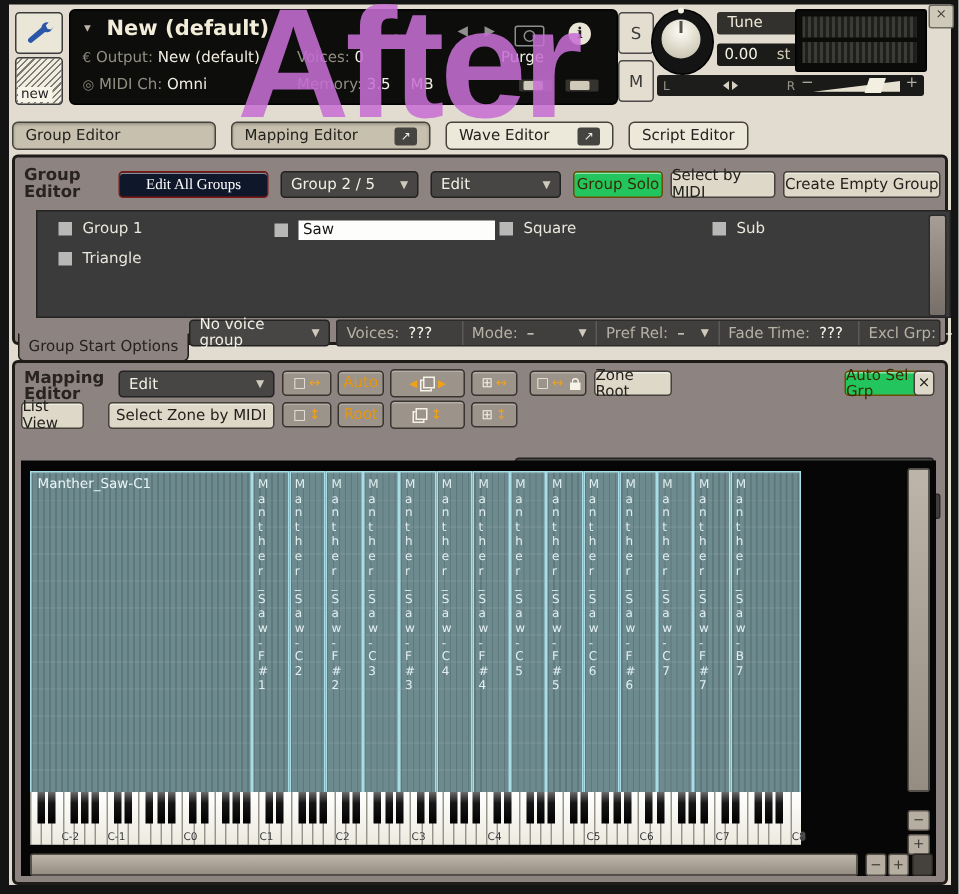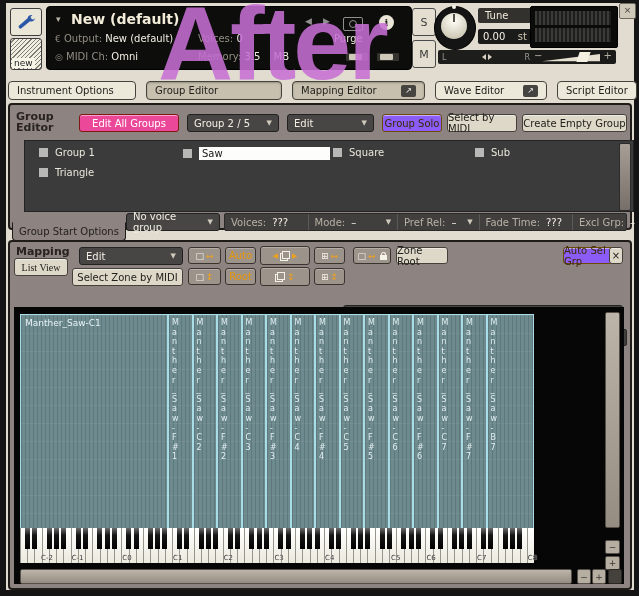--- a/index.html
+++ b/index.html
@@ -47,22 +47,22 @@
   .x-btn{position:absolute;left:619px;top:3px;width:15px;height:14px;background:#cfc9ba;border:1px solid #6d6a60;border-radius:2px;color:#44423c;font-size:9px;line-height:13px;text-align:center;}
   
   .tab-row{position:absolute;left:8px;top:81px;display:flex;gap:10px;}
   .tab{height:19px;background:#ece8da;border:1px solid #45423c;border-radius:4px;font-size:10px;color:#24221e;display:flex;align-items:center;justify-content:space-between;padding:0 8px;box-sizing:border-box;}
   .tab.pressed{background:#c7c0ae;box-shadow:inset 0 1px 2px rgba(0,0,0,.25);}
   .tab-popout{width:15px;height:12px;background:#464440;border-radius:2px;color:#eee;font-size:8px;line-height:12px;text-align:center;margin-left:6px;}
   
   .panel{position:absolute;left:8px;width:624px;background:#8d8380;border:2px solid #1f1b19;border-radius:4px;box-sizing:border-box;}
   .ptitle{position:absolute;font-size:11px;font-weight:bold;color:#282320;line-height:11px;}
   .btn{position:absolute;height:18px;background:#ddd8c8;border:1px solid #45413a;border-radius:3px;font-size:10px;color:#23211d;display:flex;align-items:center;justify-content:center;box-sizing:border-box;box-shadow:inset 0 1px 0 rgba(255,255,255,.5);}
-  .btn.red{background:#ec4899;border-color:#7e1812;color:#fff;}
-  .btn.yellow{background:#8b5cf6;border-color:#6d4c05;color:#3a2a02;}
+  .btn.red{background:#0f172a;border-color:#7e1812;color:#fff;font-family:Liberation Serif, serif;}
+  .btn.yellow{background:#22c55e;border-color:#6d4c05;color:#3a2a02;}
   .ddark{position:absolute;height:18px;background:#474644;border:1px solid #222;border-radius:3px;font-size:10px;color:#f2efe4;display:flex;align-items:center;box-sizing:border-box;padding:0 6px;}
   .ddark .dd{margin-left:auto;font-size:7px;color:#cfcabc;padding-left:6px;}
   .darkbar{position:absolute;background:#403f3d;border:1px solid #2b2a28;border-radius:2px;box-sizing:border-box;display:flex;align-items:center;font-size:10px;color:#b5b1a4;}
   .darkbar .val{color:#f6f3e8;}
   .glist{position:absolute;left:14px;top:35px;width:610px;height:72px;background:#3b3b3b;border:1px solid #242424;box-sizing:border-box;}
   .gitem{position:absolute;display:flex;align-items:center;font-size:10px;color:#e9e6db;}
   .chk{width:9px;height:9px;background:#b8b8b6;margin-right:7px;}
   .gfield{width:128px;height:13px;background:#fdfdfb;color:#161616;font-size:10px;line-height:13px;padding-left:3px;}
   .glist-scroll{position:absolute;right:2px;top:2px;width:10px;height:66px;background:linear-gradient(180deg,#a79e96,#766e68);border:1px solid #2c2c2c;border-radius:2px;}
   .gs-tab{position:absolute;left:12px;top:222px;width:112px;height:17px;background:#8d8380;border:1px solid #1f1b19;border-top-color:#8d8380;border-radius:0 0 4px 4px;font-size:10px;color:#24211e;display:flex;align-items:center;justify-content:center;z-index:5;}
@@ -176,23 +176,20 @@
   </div>
   <div class="vol">
     <span class="vm">−</span>
     <span class="vol-wedge"></span>
     <span class="vol-handle"></span>
     <span class="vp">+</span>
   </div>
   <div class="x-btn">×</div>
 
   <div class="tab-row">
-      <div class="tab" style="width:128px;">
-        <span>Instrument Options</span>
-      </div>
       <div class="tab pressed" style="width:136px;">
         <span>Group Editor</span>
       </div>
       <div class="tab pressed" style="width:133px;">
         <span>Mapping Editor</span>
         <span class="tab-popout">↗</span>
       </div>
       <div class="tab" style="width:112px;">
         <span>Wave Editor</span>
         <span class="tab-popout">↗</span>
@@ -273,21 +270,21 @@
   </div>
   <div class="gs-tab">Group Start Options</div>
 
   <div class="panel" style="top:240px;height:350px;">
     <div class="ptitle" style="left:6px;top:4px;white-space:pre-line;">Mapping
 Editor</div>
     <div class="ddark" style="left:69px;top:5px;width:104px;">
       <span>Edit</span>
       <span class="dd">▼</span>
     </div>
-    <div class="btn" style="left:4px;top:16px;width:54px;font-family:Liberation Serif, serif;">List View</div>
+    <div class="btn" style="left:4px;top:26px;width:42px;">List View</div>
     <div class="btn" style="left:62px;top:26px;width:111px;">Select Zone by MIDI</div>
 
     <div class="ibtn" style="left:178px;top:5px;width:33px;">
       <span class="wht">□</span>
         <span class="org">↔</span>
     </div>
     <div class="ibtn txt" style="left:215px;top:5px;width:31px;">Auto</div>
     <div class="ibtn" style="left:250px;top:4px;width:50px;height:19px;">
       <span class="org" style="font-size:7px;">◀</span>
       <span class="copy-ic"></span>

